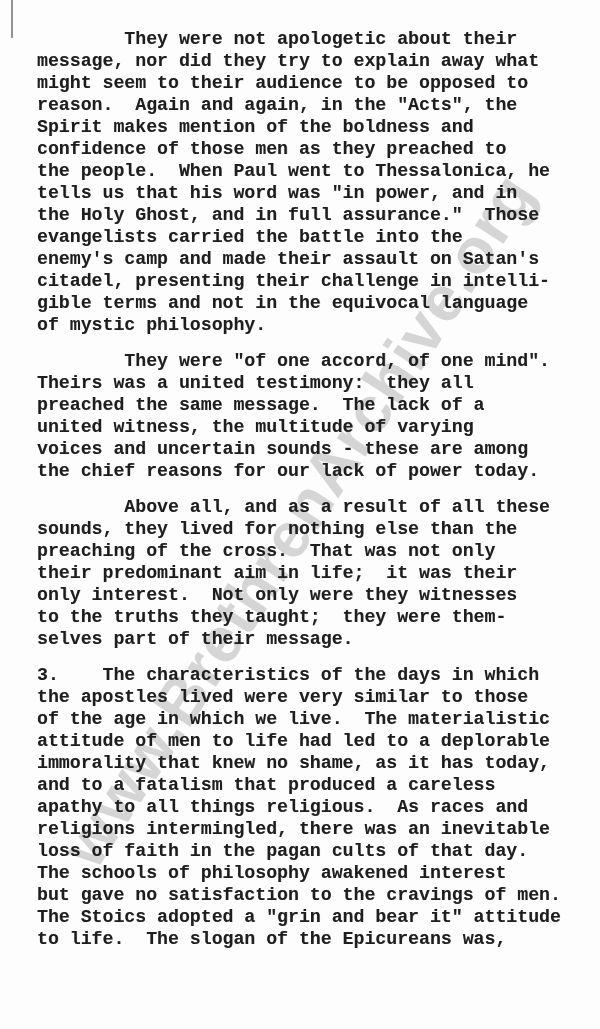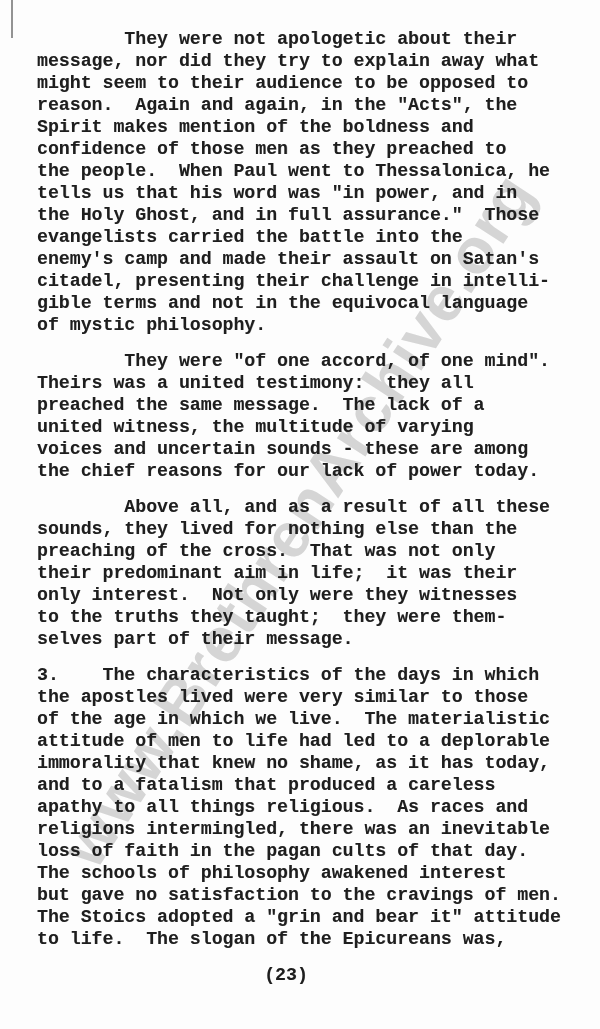--- a/index.html
+++ b/index.html
@@ -116,16 +116,15 @@
 immorality that knew no shame, as it has today,
 and to a fatalism that produced a careless
 apathy to all things religious.  As races and
 religions intermingled, there was an inevitable
 loss of faith in the pagan cults of that day.
 The schools of philosophy awakened interest
 but gave no satisfaction to the cravings of men.
 The Stoics adopted a "grin and bear it" attitude
 to life.  The slogan of the Epicureans was,</div>
 
-    <div class="page-number">(23)</div>
 
   </div>
 </div>
 
 </body></html>

